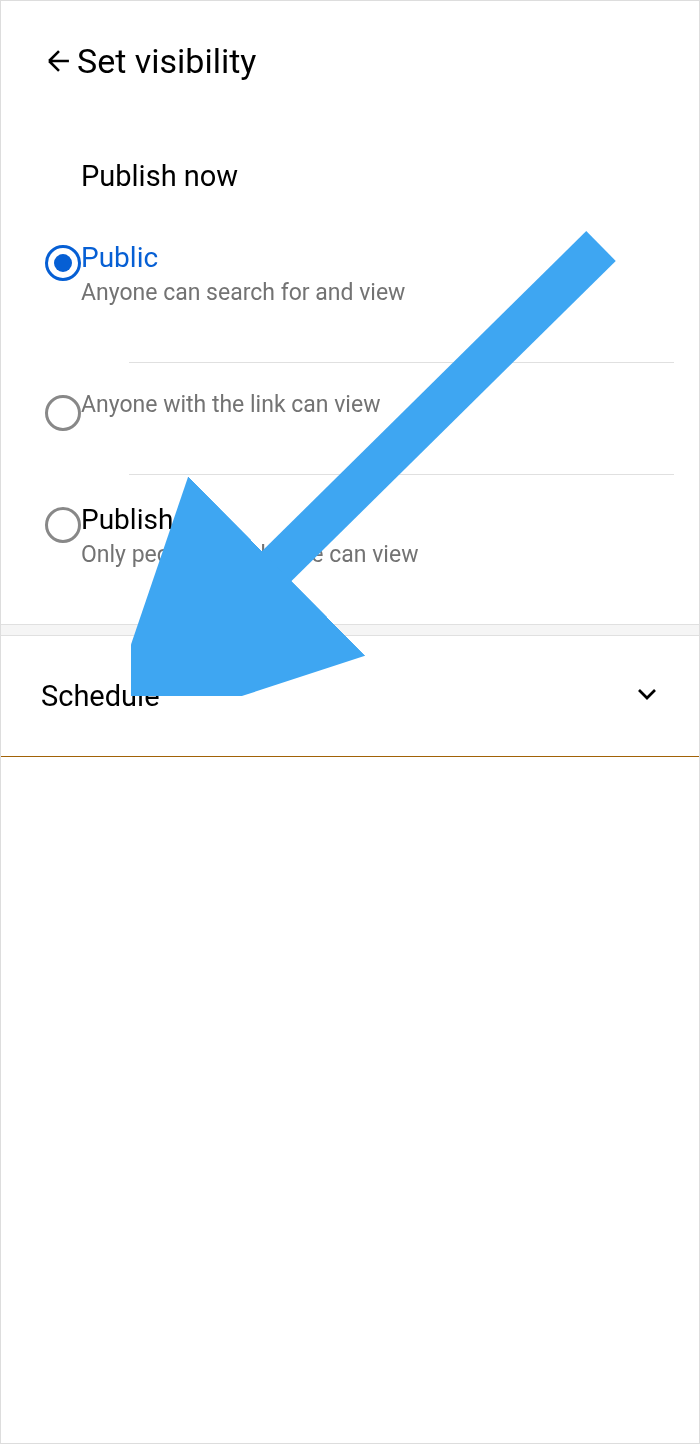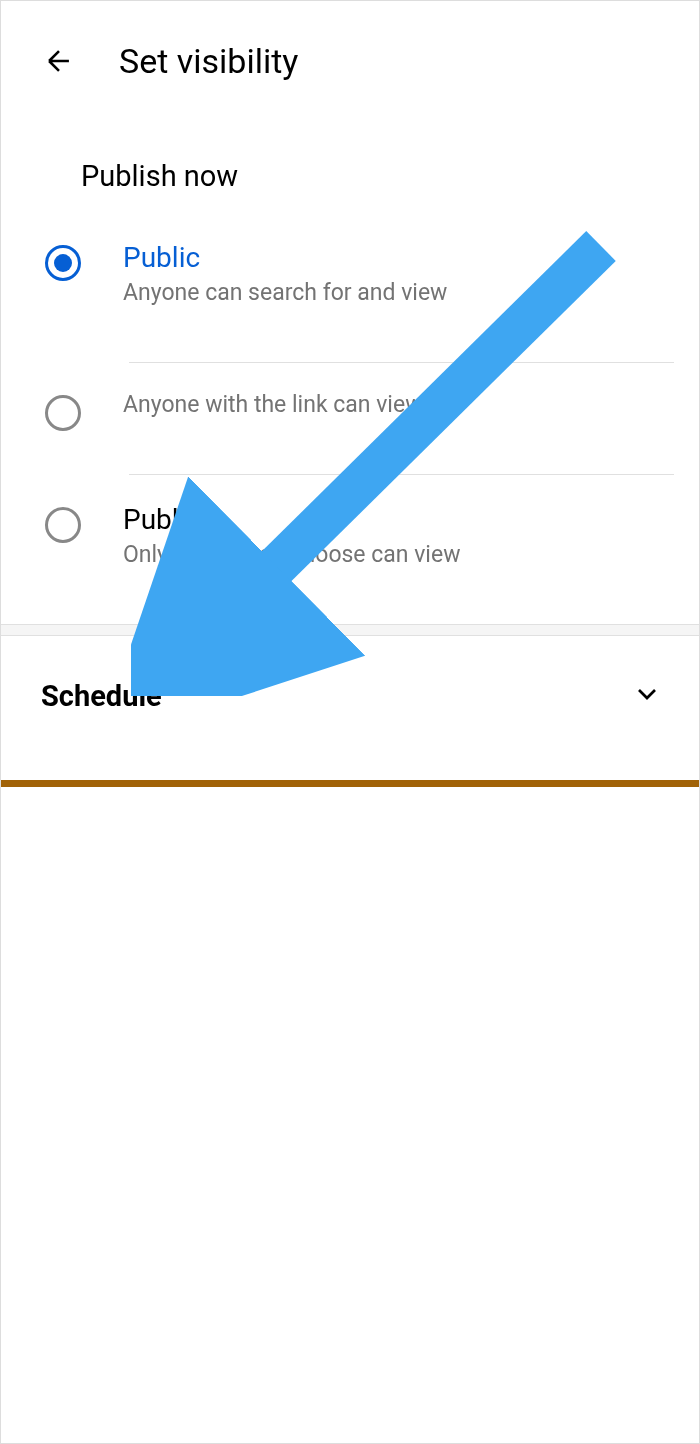--- a/index.html
+++ b/index.html
@@ -22,21 +22,20 @@
       justify-content: space-between;
       align-items: flex-start;
       padding: 0 40px;
       font-size: 14px;
       color: #000;
     }
     .header {
       display: flex;
       align-items: center;
       padding: 30px 40px 30px 40px;
-      gap: 42px;
     }
     .back-arrow {
       width: 36px;
       height: 36px;
       display: flex;
       align-items: center;
       justify-content: center;
       cursor: pointer;
     }
     .back-arrow svg {
@@ -55,21 +54,20 @@
       color: #000;
       margin-left: 40px;
     }
     .options-list {
       padding: 0;
     }
     .option-row {
       display: flex;
       align-items: flex-start;
       padding: 28px 40px 28px 44px;
-      gap: 42px;
       cursor: pointer;
     }
     .option-row-inner {
       flex: 1;
       padding-bottom: 28px;
     }
     .option-divider {
       border-bottom: 1px solid #e0e0e0;
       margin-left: 128px;
       margin-right: 25px;
@@ -114,24 +112,23 @@
     .section-gap {
       height: 12px;
       background: #f5f5f5;
       border-top: 1px solid #e0e0e0;
       border-bottom: 1px solid #e0e0e0;
     }
     .schedule-row {
       display: flex;
       align-items: center;
       justify-content: space-between;
-      padding: 42px 36px 66px 40px;
+      padding: 42px 36px 42px 40px;
       cursor: pointer;
-      border-bottom: 7px solid #a16207;
-      font-weight: bold;
+      border-bottom: 1px solid #a16207;
     }
     .schedule-label {
       font-size: 29px;
       color: #000;
     }
     .chevron svg {
       width: 32px;
       height: 32px;
     }
     .annotation-arrow {

